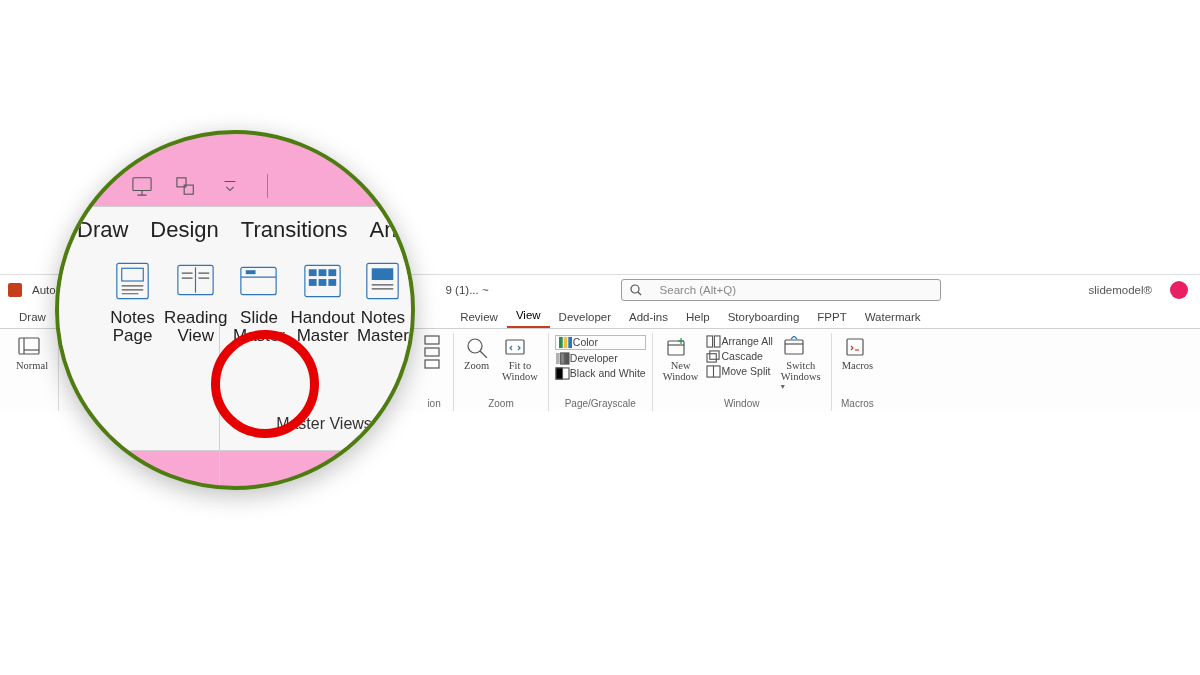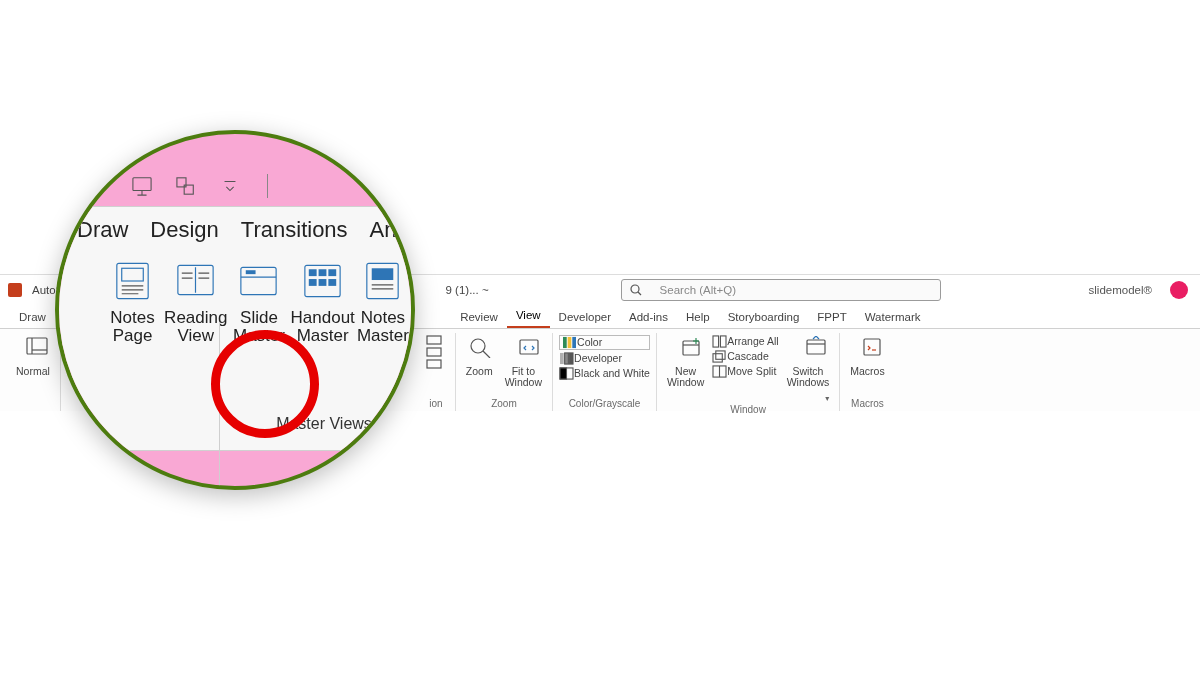--- a/index.html
+++ b/index.html
@@ -95,26 +95,27 @@
     text-align: center;
     font-size: 10px;
     color: #6a6a6a;
     height: 14px;
     line-height: 14px;
     width: 100%;
   }
   .btn {
     display: flex;
     flex-direction: column;
-    align-items: flex-end;
-    gap: 7px;
+    align-items: flex-start;
+    gap: 1px;
     padding: 2px 4px 0;
     cursor: pointer;
     text-align: center;
     line-height: 1.05;
+    font-family: Liberation Serif, serif;
   }
   .btn .ic { width: 26px; height: 24px; display:flex; align-items:center; justify-content:center; }
   .btn .ic svg { width: 24px; height: 22px; }
   .stack {
     display:flex; flex-direction:column; gap:2px; padding-top:2px;
     font-size: 10.5px;
   }
   .row { display:flex; align-items:center; cursor:pointer; line-height:1.1; }
   .row svg { width:15px; height:13px; }
   svg rect, svg line, svg polyline, svg circle { stroke:#555; stroke-width:1.2; fill:none; }
@@ -310,21 +311,21 @@
           </div>
           <div class="row">
             <svg viewBox="0 0 16 14">
                 <rect x="1" y="1" width="14" height="12"></rect>
                 <rect x="1" y="1" width="7" height="12" style="fill:#000"></rect>
               </svg>
             <span>Black and White</span>
           </div>
         </div>
       </div>
-      <div class="group-label">Color/Grayscale</div>
+      <div class="group-label">Page/Grayscale</div>
     </div>
 
     <div class="group">
       <div class="group-body">
         <div class="btn">
           <div class="ic">
               <svg>
                 <rect x="4" y="5" width="16" height="14" rx="1"></rect>
                 <line x1="4" y1="9" x2="20" y2="9"></line>
                 <line x1="17" y1="2" x2="17" y2="8" style="stroke:#2e8b57"></line>

